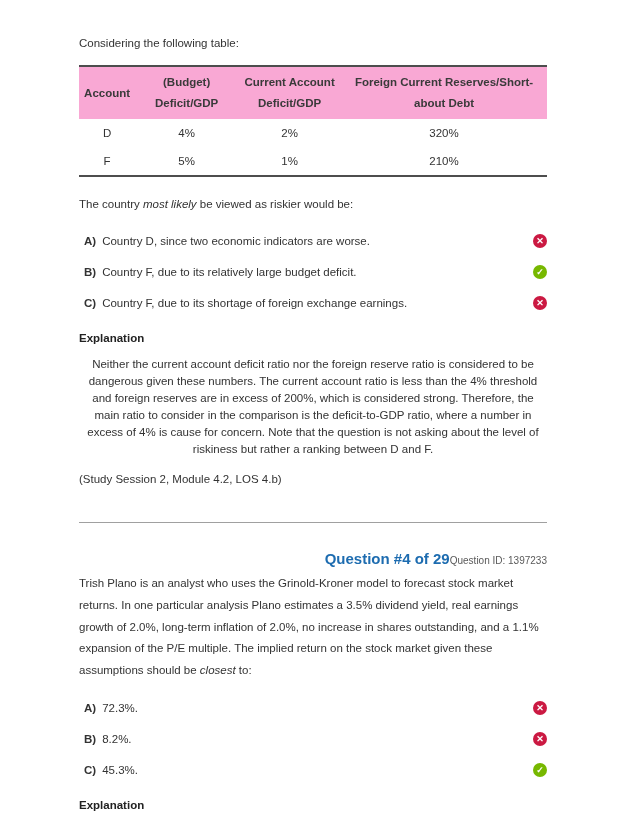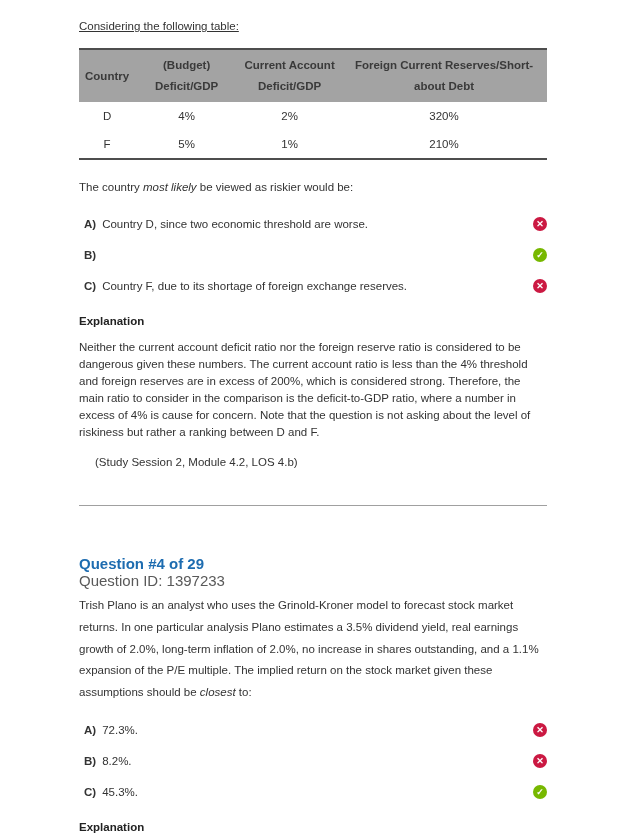--- a/index.html
+++ b/index.html
@@ -7,31 +7,31 @@
     width: 629px; min-height: 838px;
     font-family: "Liberation Sans", sans-serif;
     font-size: 11.5px; color: #333333;
     -webkit-font-smoothing: antialiased;
   }
   .page {
     box-sizing: border-box;
     width: 629px; min-height: 838px;
     padding: 20px 82px 40px 79px;
   }
-  .intro { margin: 0 0 16px 0; text-decoration: underline; }
+  .intro { margin: 17px 0 16px 0; }
 
   
   table.qtable {
     width: 100%; border-collapse: collapse;
     border-top: 2px solid #4d4d4d;
     border-bottom: 2px solid #4d4d4d;
     margin: 0 0 19px 0;
   }
   table.qtable th {
-    background: #a3a3a3; color: #3a3a3a;
+    background: #f9a8d4; color: #3a3a3a;
     font-weight: bold; text-align: center;
     padding: 5px 4px; line-height: 21px; vertical-align: middle;
   }
   table.qtable td {
     text-align: center; padding: 7px 4px; line-height: 14px;
     background: #ffffff;
   }
   .hl { display: block; }
   .col-country { width: 12%; }
   .col-budget  { width: 22%; }
@@ -52,54 +52,54 @@
     margin-left: auto;
     width: 14px; height: 14px; border-radius: 50%;
     color: #ffffff; font-size: 9px; font-weight: bold;
     line-height: 14px; text-align: center;
     flex: 0 0 auto;
   }
   .result-icon[data-result="incorrect"] { background: #cb1942; }
   .result-icon[data-result="correct"]   { background: #77b800; }
 
   .expl-h { font-weight: bold; color: #222222; margin: 16px 0 12px 0; }
-  .expl-p { margin: 0; line-height: 17px; }
-  .study  { margin: 13px 0 0 16px; line-height: 17px; }
+  .expl-p { margin: 0; line-height: 17px; text-align: center; }
+  .study  { margin: 13px 0 0 0; line-height: 17px; }
 
   hr.divider {
     border: none; border-top: 1px solid #a0a0a0;
     margin: 34px 0 0 0;
   }
 
   
   .q4-head {
-    margin-top: 49px;
-    display: flex; justify-content: flex-end; align-items: baseline; flex-direction: column;
+    margin-top: 27px;
+    display: flex; justify-content: flex-end; align-items: baseline;
   }
   .q-title {
     color: #1d6cb0; font-weight: bold; font-size: 15px; margin: 0;
   }
-  .q-id { color: #595959; font-size: 15px; }
+  .q-id { color: #595959; font-size: 10px; }
 
   .q4-stem { margin: 6px 0 0 0; line-height: 21.8px; }
   .q4-options { margin-top: 13px; }
   .expl-h-last { font-weight: bold; color: #222222; margin: 16px 0 0 0; }
 </style>
 </head>
 <body>
 
 <div class="page">
 
   <p class="intro">Considering the following table:</p>
 
   <table class="qtable">
     <thead>
       <tr>
         <th class="col-country">
-            <span class="hl">Country</span>
+            <span class="hl">Account</span>
           </th>
         <th class="col-budget">
             <span class="hl">(Budget)</span>
             <span class="hl">Deficit/GDP</span>
           </th>
         <th class="col-ca">
             <span class="hl">Current Account</span>
             <span class="hl">Deficit/GDP</span>
           </th>
         <th class="col-fx">
@@ -122,30 +122,31 @@
         <td>210%</td>
       </tr>
     </tbody>
   </table>
 
   <p class="stem"><span>The country </span><em>most likely</em><span> be viewed as riskier would be:</span></p>
 
   <div class="options">
     <div class="option">
       <span class="letter">A)</span>
-      <span class="opt-text">Country D, since two economic threshold are worse.</span>
+      <span class="opt-text">Country D, since two economic indicators are worse.</span>
       <span class="result-icon" data-result="incorrect">✕</span>
     </div>
     <div class="option">
       <span class="letter">B)</span>
+      <span class="opt-text">Country F, due to its relatively large budget deficit.</span>
       <span class="result-icon" data-result="correct">✓</span>
     </div>
     <div class="option">
       <span class="letter">C)</span>
-      <span class="opt-text">Country F, due to its shortage of foreign exchange reserves.</span>
+      <span class="opt-text">Country F, due to its shortage of foreign exchange earnings.</span>
       <span class="result-icon" data-result="incorrect">✕</span>
     </div>
   </div>
 
   <p class="expl-h">Explanation</p>
   <p class="expl-p">Neither the current account deficit ratio nor the foreign reserve ratio is considered to be dangerous given these numbers. The current account ratio is less than the 4% threshold and foreign reserves are in excess of 200%, which is considered strong. Therefore, the main ratio to consider in the comparison is the deficit-to-GDP ratio, where a number in excess of 4% is cause for concern. Note that the question is not asking about the level of riskiness but rather a ranking between D and F.</p>
   <p class="study">(Study Session 2, Module 4.2, LOS 4.b)</p>
 
   <hr class="divider">
 

